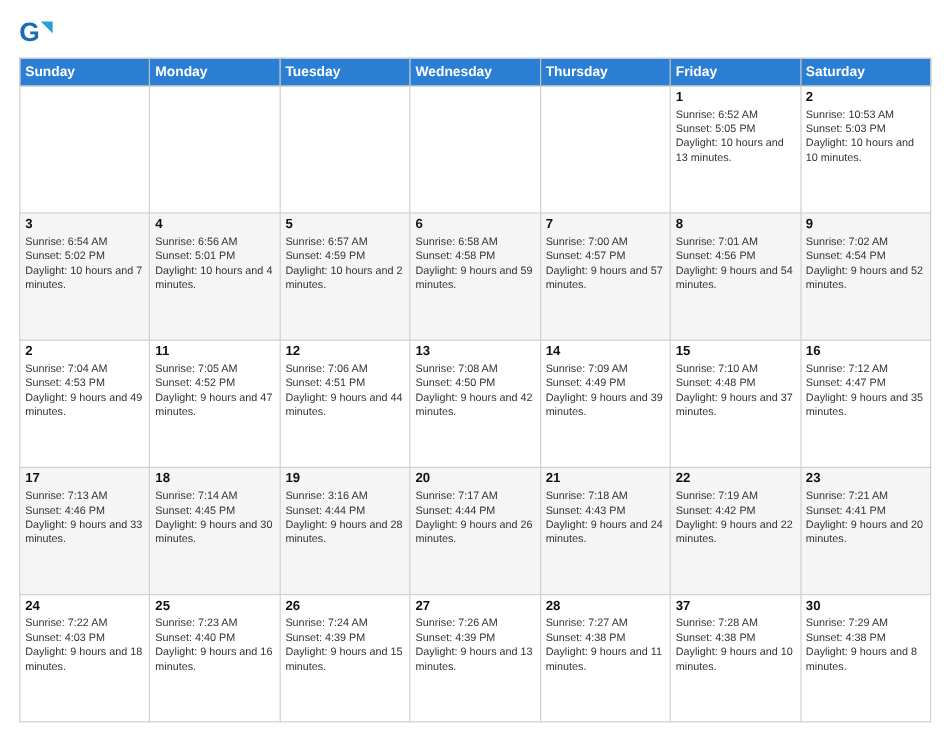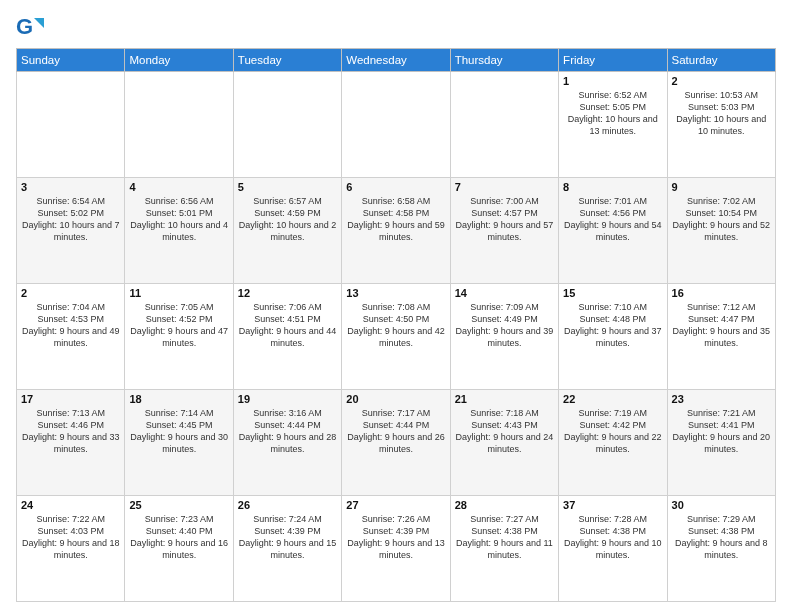--- a/index.html
+++ b/index.html
@@ -64,21 +64,21 @@
     .calendar {
       flex: 1;
       border-collapse: collapse;
       width: 100%;
       table-layout: fixed;
     }
     .calendar th {
       background: #2a7fd4;
       color: #fff;
       font-size: 11.5px;
-      font-weight: normal;
+      font-weight: bold;
       padding: 5px 4px;
       text-align: left;
       border: 1px solid #c0c0c0;
     }
     .calendar td {
       border: 1px solid #d0d0d0;
       vertical-align: top;
       padding: 3px 4px;
       font-size: 9.5px;
       color: #333;
@@ -92,21 +92,20 @@
       font-size: 11px;
       font-weight: bold;
       display: block;
       margin-bottom: 2px;
       color: #111;
     }
     .day-info {
       font-size: 9px;
       line-height: 1.35;
       color: #333;
-      text-align: center;
     }
     .empty {
       background: #fff !important;
     }
   </style>
 </head>
 <body>
 
 <div class="page">
   <div class="header">
@@ -199,21 +198,21 @@
           <td>
             <span class="day-num">8</span>
             <div class="day-info">Sunrise: 7:01 AM
 Sunset: 4:56 PM
 Daylight: 9 hours
 and 54 minutes.</div>
           </td>
           <td>
             <span class="day-num">9</span>
             <div class="day-info">Sunrise: 7:02 AM
-Sunset: 10:54 PM
+Sunset: 4:54 PM
 Daylight: 9 hours
 and 52 minutes.</div>
           </td>
         </tr>
         <tr>
           <td>
             <span class="day-num">2</span>
             <div class="day-info">Sunrise: 7:04 AM
 Sunset: 4:53 PM
 Daylight: 9 hours

